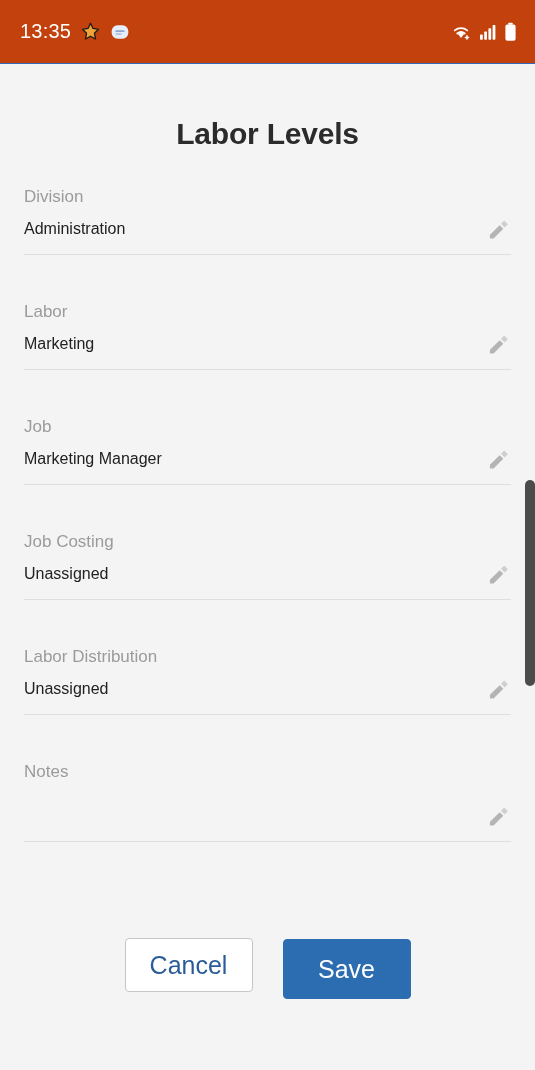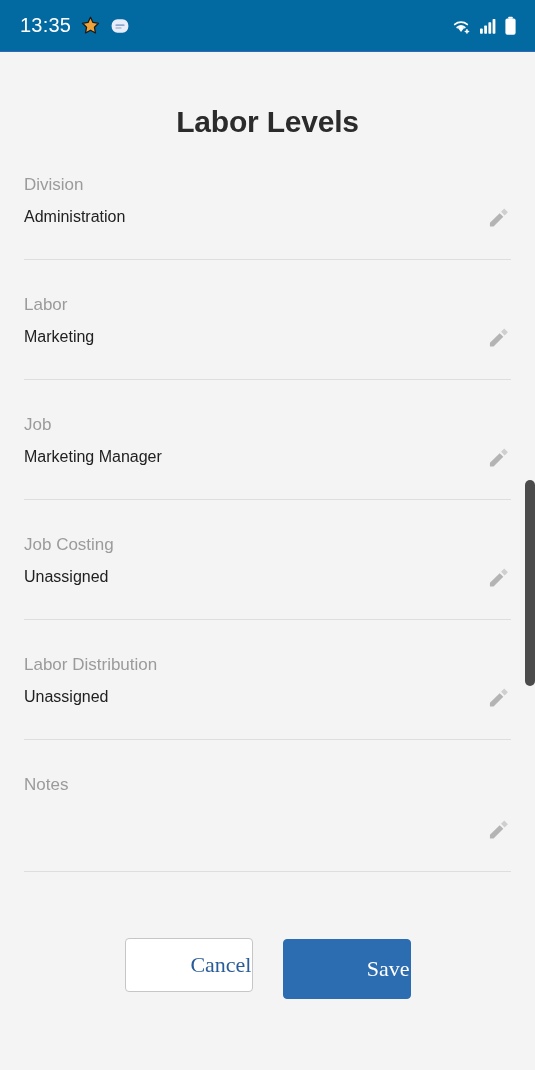--- a/index.html
+++ b/index.html
@@ -6,22 +6,22 @@
   html, body { width:535px; height:1070px; }
   body {
     background:#f4f4f4;
     font-family:"Liberation Sans", sans-serif;
     overflow:hidden;
     position:relative;
   }
 
   
   .status-bar {
-    height:52px;
-    background:#0369a1;
+    height:64px;
+    background:#c2410c;
     display:flex;
     align-items:center;
     justify-content:space-between;
     padding:0 18px 0 20px;
     border-bottom:1px solid #3467b8;
   }
   .status-left { display:flex; align-items:center; gap:10px; }
   .status-time {
     color:#ffffff;
     font-size:20px;
@@ -40,23 +40,23 @@
     letter-spacing:-0.2px;
   }
 
   
   .form {
     margin-top:35px;
     padding:0 24px;
   }
   .field {
     position:relative;
-    padding-bottom:26px;
+    padding-bottom:9px;
     border-bottom:1px solid #dedede;
-    margin-bottom:34px;
+    margin-bottom:46px;
   }
   .field-label {
     font-size:17px;
     color:#9b9b9b;
     line-height:22px;
     margin-bottom:5px;
   }
   .field-row {
     display:flex;
     align-items:flex-end;
@@ -111,28 +111,27 @@
   .actions {
     position:absolute;
     left:0;
     right:0;
     top:938px;
     display:flex;
     justify-content:center;
     gap:30px;
   }
   .btn {
-    font-family:Liberation Serif, serif;
-    font-size:22px;
+    font-family:Liberation Sans, sans-serif;
+    font-size:25px;
     width:128px;
     height:54px;
     border-radius:4px;
     cursor:pointer;
     line-height:1;
-    text-align:right;
   }
   .btn-cancel {
     background:#ffffff;
     color:#2a5c99;
     border:1px solid #c6c6c6;
   }
   .btn-save {
     background:#2c6cb0;
     color:#ffffff;
     border:1px solid #2c6cb0;

